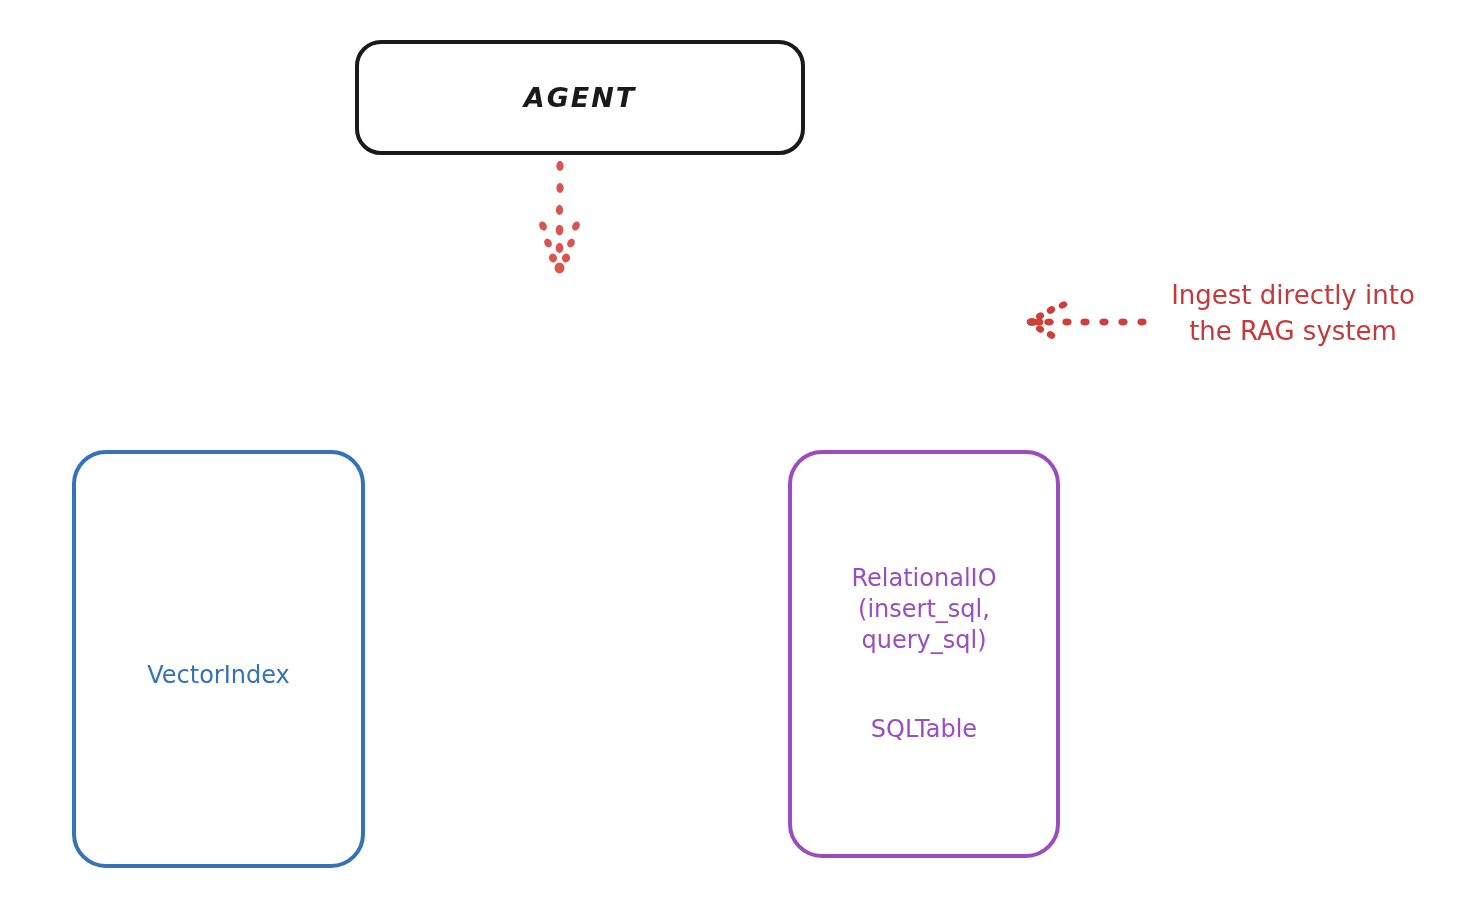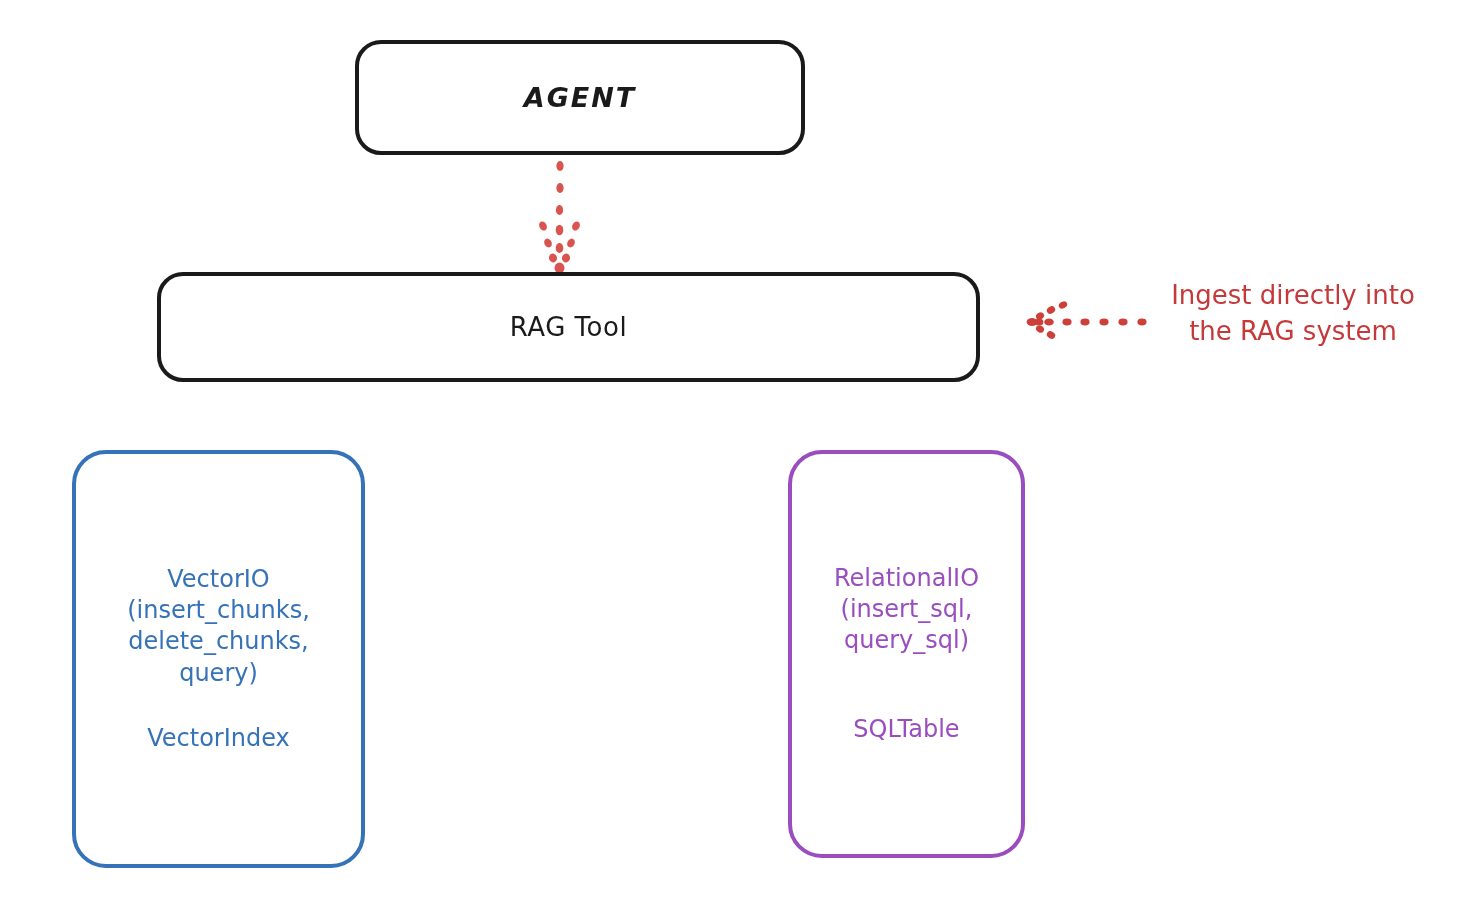--- a/index.html
+++ b/index.html
@@ -98,21 +98,21 @@
     width: 287px;
     height: 405px;
     border-color: #479a46;
   }
   #keyvalue-box .io-name,
   #keyvalue-box .index-name { color: #479a46; }
 
   #relational-box {
     left: 788px;
     top: 450px;
-    width: 237px;
+    width: 272px;
     height: 408px;
     border-color: #9a4dbf;
     gap: 24px;
   }
   #relational-box .io-name,
   #relational-box .index-name { color: #9a4dbf; }
 
   
   .connector {
     position: absolute;
@@ -165,23 +165,20 @@
         <ellipse cx="33" cy="74" rx="3.6" ry="4.8" transform="rotate(-28 33 74)"></ellipse>
         <ellipse cx="38" cy="91" rx="3.6" ry="4.6" transform="rotate(-28 38 91)"></ellipse>
         <ellipse cx="43" cy="106" rx="4" ry="4.4" transform="rotate(-18 43 106)"></ellipse>
         <ellipse cx="66" cy="74" rx="3.6" ry="4.8" transform="rotate(28 66 74)"></ellipse>
         <ellipse cx="61" cy="91" rx="3.6" ry="4.6" transform="rotate(28 61 91)"></ellipse>
         <ellipse cx="56" cy="106" rx="4" ry="4.4" transform="rotate(18 56 106)"></ellipse>
       </g>
     </svg>
   </div>
 
-  <div class="node" id="ragtool-box">
-    <div class="node-title">RAG Tool</div>
-  </div>
 
   <div class="connector" id="ingest-arrow">
     <svg width="130" height="52" viewBox="0 0 130 52" xmlns="http://www.w3.org/2000/svg">
       <g fill="#cc4039">
         <ellipse cx="124" cy="26" rx="4.6" ry="3.4"></ellipse>
         <ellipse cx="105" cy="26" rx="4.6" ry="3.4"></ellipse>
         <ellipse cx="86" cy="26" rx="4.6" ry="3.4"></ellipse>
         <ellipse cx="67" cy="26" rx="4.6" ry="3.4"></ellipse>
         <ellipse cx="49" cy="26" rx="4.6" ry="3.4"></ellipse>
         <ellipse cx="31" cy="26" rx="4.8" ry="3.6"></ellipse>
@@ -193,24 +190,20 @@
         <ellipse cx="33" cy="39" rx="4.4" ry="3.4" transform="rotate(32 33 39)"></ellipse>
         <ellipse cx="45" cy="9" rx="4.4" ry="3.2" transform="rotate(-26 45 9)"></ellipse>
       </g>
     </svg>
   </div>
 
   <div id="ingest-note">Ingest directly into
 the RAG system</div>
 
   <div class="node leaf" id="vector-box">
-    <div class="io-name">VectorIO
-(insert_chunks,
-delete_chunks,
-query)</div>
     <div class="index-name">VectorIndex</div>
   </div>
 
 
   <div class="node leaf" id="relational-box">
     <div class="io-name">RelationalIO
 (insert_sql,
 query_sql)</div>
     <div class="index-name">SQLTable</div>
   </div>

